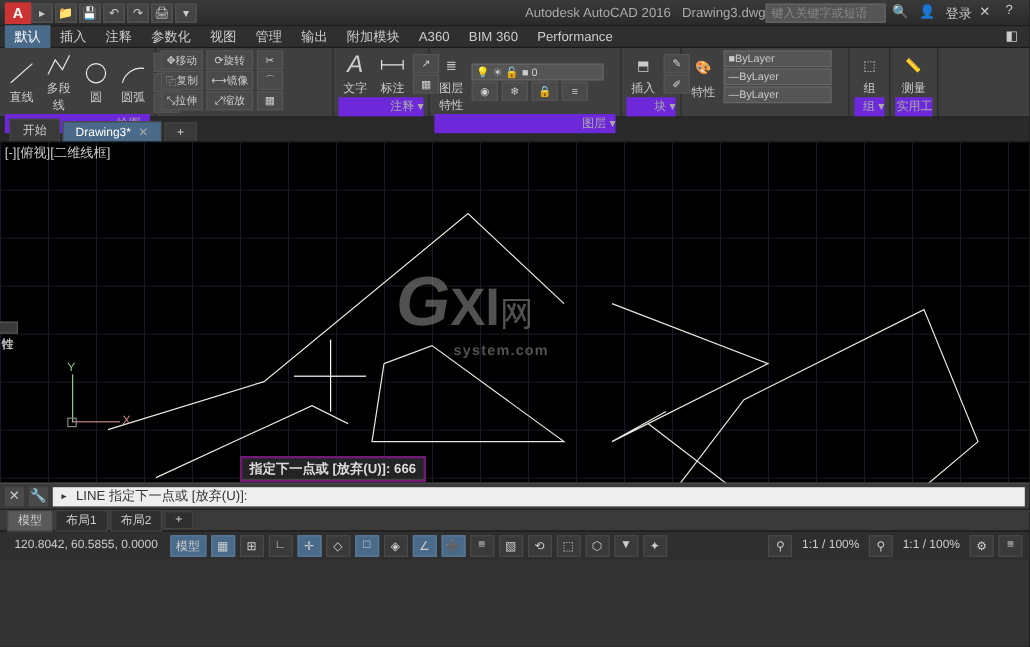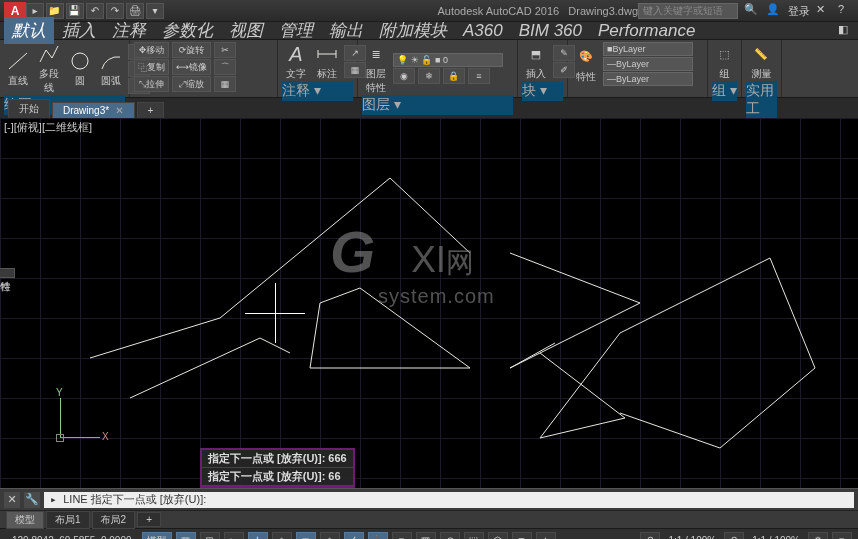--- a/index.html
+++ b/index.html
@@ -7,60 +7,60 @@
 
 .titlebar { height: 22px; background: linear-gradient(#3a3a3a,#2a2a2a); display: flex; align-items: center; padding: 0 4px; border-bottom: 1px solid #1a1a1a; }
 .titlebar .qat { display: flex; gap: 2px; }
 .titlebar .qat-btn { width: 18px; height: 16px; background: #444; border: 1px solid #555; display: flex; align-items: center; justify-content: center; font-size: 10px; }
 .titlebar .title { flex: 1; text-align: right; color: #aaa; font-size: 11px; }
 .titlebar .search { width: 100px; height: 16px; background: #555; border: 1px solid #666; padding: 0 4px; font-size: 10px; color: #888; }
 .titlebar .right { display: flex; gap: 6px; align-items: flex-end; }
 .titlebar .logo { width: 22px; height: 18px; background: #c33; color: #fff; font-size: 12px; font-weight: bold; text-align: center; line-height: 18px; }
 
 .menubar { height: 18px; background: #2f2f2f; display: flex; align-items: center; padding: 0 4px; gap: 0; border-bottom: 1px solid #1a1a1a; }
-.menubar .tab { padding: 2px 8px; font-size: 17px; color: #ccc; font-style: italic; }
+.menubar .tab { padding: 2px 8px; font-size: 11px; color: #ccc; }
 .menubar .tab.active { background: #4a6a8a; color: #fff; }
 
 .ribbon { height: 58px; background: #3f3f3f; display: flex; border-bottom: 1px solid #1a1a1a; }
 .rpanel { border-right: 1px solid #2a2a2a; padding: 2px 4px 0; display: flex; flex-direction: column; justify-content: space-between; }
 .rpanel .row { display: flex; gap: 3px; align-items: center; }
 .rpanel .big { display: flex; flex-direction: column; align-items: center; gap: 1px; }
 .rpanel .big-ico { width: 28px; height: 24px; display: flex; align-items: center; justify-content: center; }
 .rpanel .small-btn { width: 22px; height: 16px; background: #4a4a4a; border: 1px solid #555; display: flex; align-items: center; justify-content: center; font-size: 9px; }
 .rpanel .lbl { font-size: 10px; color: #ccc; text-align: center; }
-.rpanel .p-title { font-size: 14px; color: #aaa; text-align: left; padding: 1px 0; background: #0c4a6e; }
+.rpanel .p-title { font-size: 10px; color: #aaa; text-align: right; padding: 1px 0; background: #6d28d9; }
 .dd { width: 90px; height: 14px; background: #555; border: 1px solid #666; font-size: 9px; padding: 0 3px; display: flex; align-items: center; }
 
 .filetabs { height: 20px; background: #2a2a2a; display: flex; align-items: flex-end; padding: 0 8px; gap: 2px; }
 .filetab { padding: 2px 10px; background: #3a3a3a; font-size: 10px; border: 1px solid #444; border-bottom: none; position: relative; }
 .filetab.active { background: #4a6a8a; color: #fff; }
 .filetab .x { margin-left: 6px; color: #aaa; }
 
-.workspace { position: relative; height: 370px; background: #000; overflow: hidden; }
+.workspace { position: relative; height: 284px; background: #000; overflow: hidden; }
 .viewlabel { position: absolute; top: 2px; left: 4px; font-size: 11px; color: #ccc; z-index: 5; }
 .grid { position: absolute; inset: 0; background-image:
   linear-gradient(#1a1a2a 1px, transparent 1px),
   linear-gradient(90deg, #1a1a2a 1px, transparent 1px);
   background-size: 40px 40px; }
 .drawing { position: absolute; inset: 0; }
 .ucs { position: absolute; left: 60px; bottom: 50px; }
 .ucs .yax { position: absolute; width: 1px; height: 40px; background: #8c8; bottom: 0; }
 .ucs .xax { position: absolute; height: 1px; width: 40px; background: #c88; bottom: 0; }
 .ucs .yl { position: absolute; bottom: 40px; left: -4px; color: #8c8; font-size: 10px; }
 .ucs .xl { position: absolute; left: 42px; bottom: -4px; color: #c88; font-size: 10px; }
 .ucs .box { position: absolute; width: 8px; height: 8px; border: 1px solid #888; bottom: -4px; left: -4px; }
 .crosshair { position: absolute; pointer-events: none; }
 .crosshair .h { position: absolute; height: 1px; width: 60px; background: #fff; }
 .crosshair .v { position: absolute; width: 1px; height: 60px; background: #fff; }
 .side-tab { position: absolute; left: -1px; top: 150px; width: 16px; background: #3a3a3a; border: 1px solid #555; padding: 4px 2px; writing-mode: vertical-rl; font-size: 10px; }
 .watermark { position: absolute; color: #888; opacity: .6; font-family: serif; pointer-events: none; }
 .watermark .g { font-size: 58px; font-weight: bold; font-style: italic; }
-.watermark .xi { font-size: 37px; font-weight: normal; margin-left: 36px; }
+.watermark .xi { font-size: 44px; font-weight: bold; }
 .watermark .wang { font-size: 28px; }
-.watermark .sys { font-size: 20px; letter-spacing: 1px; }
+.watermark .sys { font-size: 12px; letter-spacing: 1px; font-weight: bold; }
 
 .cmd-history { position: absolute; bottom: 0; left: 200px; background: rgba(40,40,40,.9); border: 2px solid #701a75; font-family: monospace; font-size: 11px; color: #ddd; font-weight: bold; }
 .cmd-history .line { padding: 1px 6px; border-bottom: 1px solid #444; }
 .cmd-bar { height: 22px; background: #3a3a3a; border-top: 1px solid #555; display: flex; align-items: center; padding: 0 4px; gap: 4px; }
 .cmd-bar .ico { width: 16px; height: 16px; background: #4a4a4a; display: flex; align-items: center; justify-content: center; font-size: 11px; }
 .cmd-bar .input { flex: 1; background: #eee; color: #333; height: 16px; padding: 0 6px; font-family: monospace; font-size: 11px; display: flex; align-items: center; }
 
 .layouttabs { height: 18px; background: #3a3a3a; display: flex; align-items: center; padding: 0 6px; gap: 2px; border-top: 1px solid #222; }
 .layouttab { padding: 1px 8px; font-size: 10px; background: #2f2f2f; border: 1px solid #444; }
 .layouttab.active { background: #5a5a5a; }
@@ -296,21 +296,20 @@
   <div class="ucs">
     <div class="yax"></div>
       <div class="xax"></div>
       <div class="box"></div>
     <div class="yl">Y</div>
       <div class="xl">X</div>
   </div>
 
   <div class="cmd-history">
     <div class="line">指定下一点或 [放弃(U)]: 666</div>
-    <div class="line">指定下一点或 [放弃(U)]: 66</div>
   </div>
 </div>
 
 <div class="cmd-bar">
   <div class="ico">✕</div>
   <div class="ico">🔧</div>
   <div class="input">▸&nbsp;<span>LINE 指定下一点或 [放弃(U)]:</span></div>
 </div>
 
 <div class="layouttabs">

